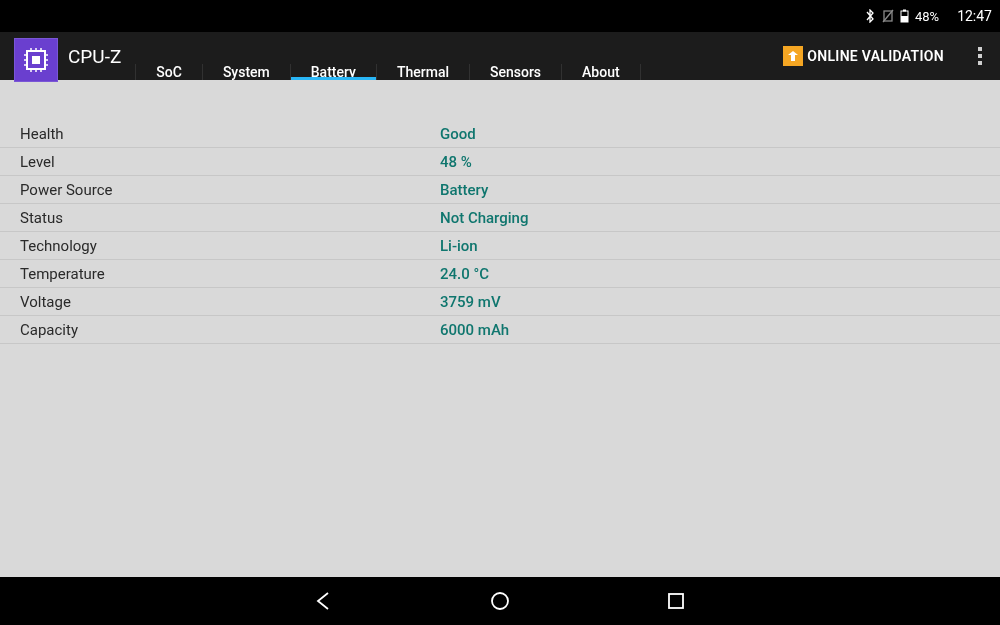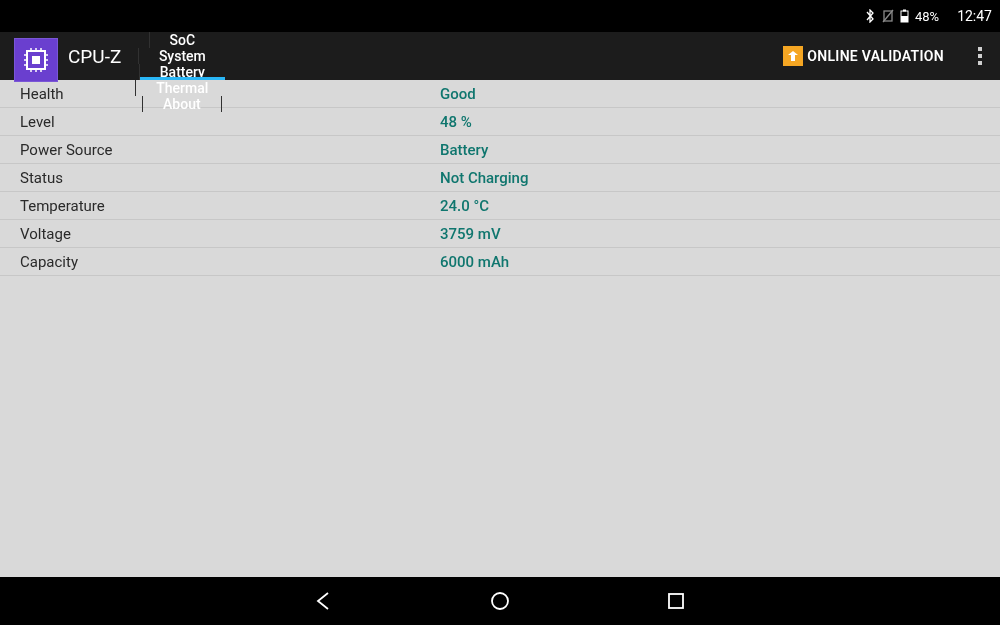--- a/index.html
+++ b/index.html
@@ -40,21 +40,21 @@
     justify-content: center;
     border: 1px solid #7a56d6;
   }
   .app-title {
     display: flex;
     align-items: center;
     font-size: 19px;
     padding: 0 14px 0 6px;
     font-weight: 400;
   }
-  .tabs { display: flex; align-items: center; flex-direction: column; }
+  .tabs { display: flex; align-items: flex-end; }
   .tab {
     padding: 0 20px;
     display: flex;
     align-items: center;
     font-size: 14px;
     font-weight: 500;
     color: #fff;
     border-left: 1px solid #313131;
     position: relative;
     cursor: pointer;
@@ -90,20 +90,21 @@
     align-items: center;
     justify-content: center;
     gap: 3px;
     cursor: pointer;
   }
   .overflow span {
     width: 4px; height: 4px; background: #cfcfcf; border-radius: 0;
   }
   .content {
     background: #d9d9d9;
+    margin-top: 40px;
   }
   .row {
     display: flex;
     height: 28px;
     align-items: center;
     font-size: 15px;
     border-bottom: 1px solid #c7c7c7;
   }
   .row .label {
     width: 440px;
@@ -185,20 +186,23 @@
     <div class="tab">
         <span>System</span>
       </div>
     <div class="tab active">
         <span>Battery</span>
       </div>
     <div class="tab">
         <span>Thermal</span>
       </div>
     <div class="tab">
+        <span>Sensors</span>
+      </div>
+    <div class="tab">
         <span>About</span>
       </div>
   </div>
   <div class="spacer"></div>
   <div class="validation">
     <span class="validation-icon">
       <svg width="12" height="12" viewBox="0 0 12 12">
           <path d="M6 1 L11 5 L8 5 L8 11 L4 11 L4 5 L1 5 Z" fill="#fff"></path>
         </svg>
     </span>
@@ -222,20 +226,24 @@
   </div>
   <div class="row">
     <div class="label">Power Source</div>
     <div class="value">Battery</div>
   </div>
   <div class="row">
     <div class="label">Status</div>
     <div class="value">Not Charging</div>
   </div>
   <div class="row">
+    <div class="label">Technology</div>
+    <div class="value">Li-ion</div>
+  </div>
+  <div class="row">
     <div class="label">Temperature</div>
     <div class="value">24.0 °C</div>
   </div>
   <div class="row">
     <div class="label">Voltage</div>
     <div class="value">3759 mV</div>
   </div>
   <div class="row">
     <div class="label">Capacity</div>
     <div class="value">6000 mAh</div>

